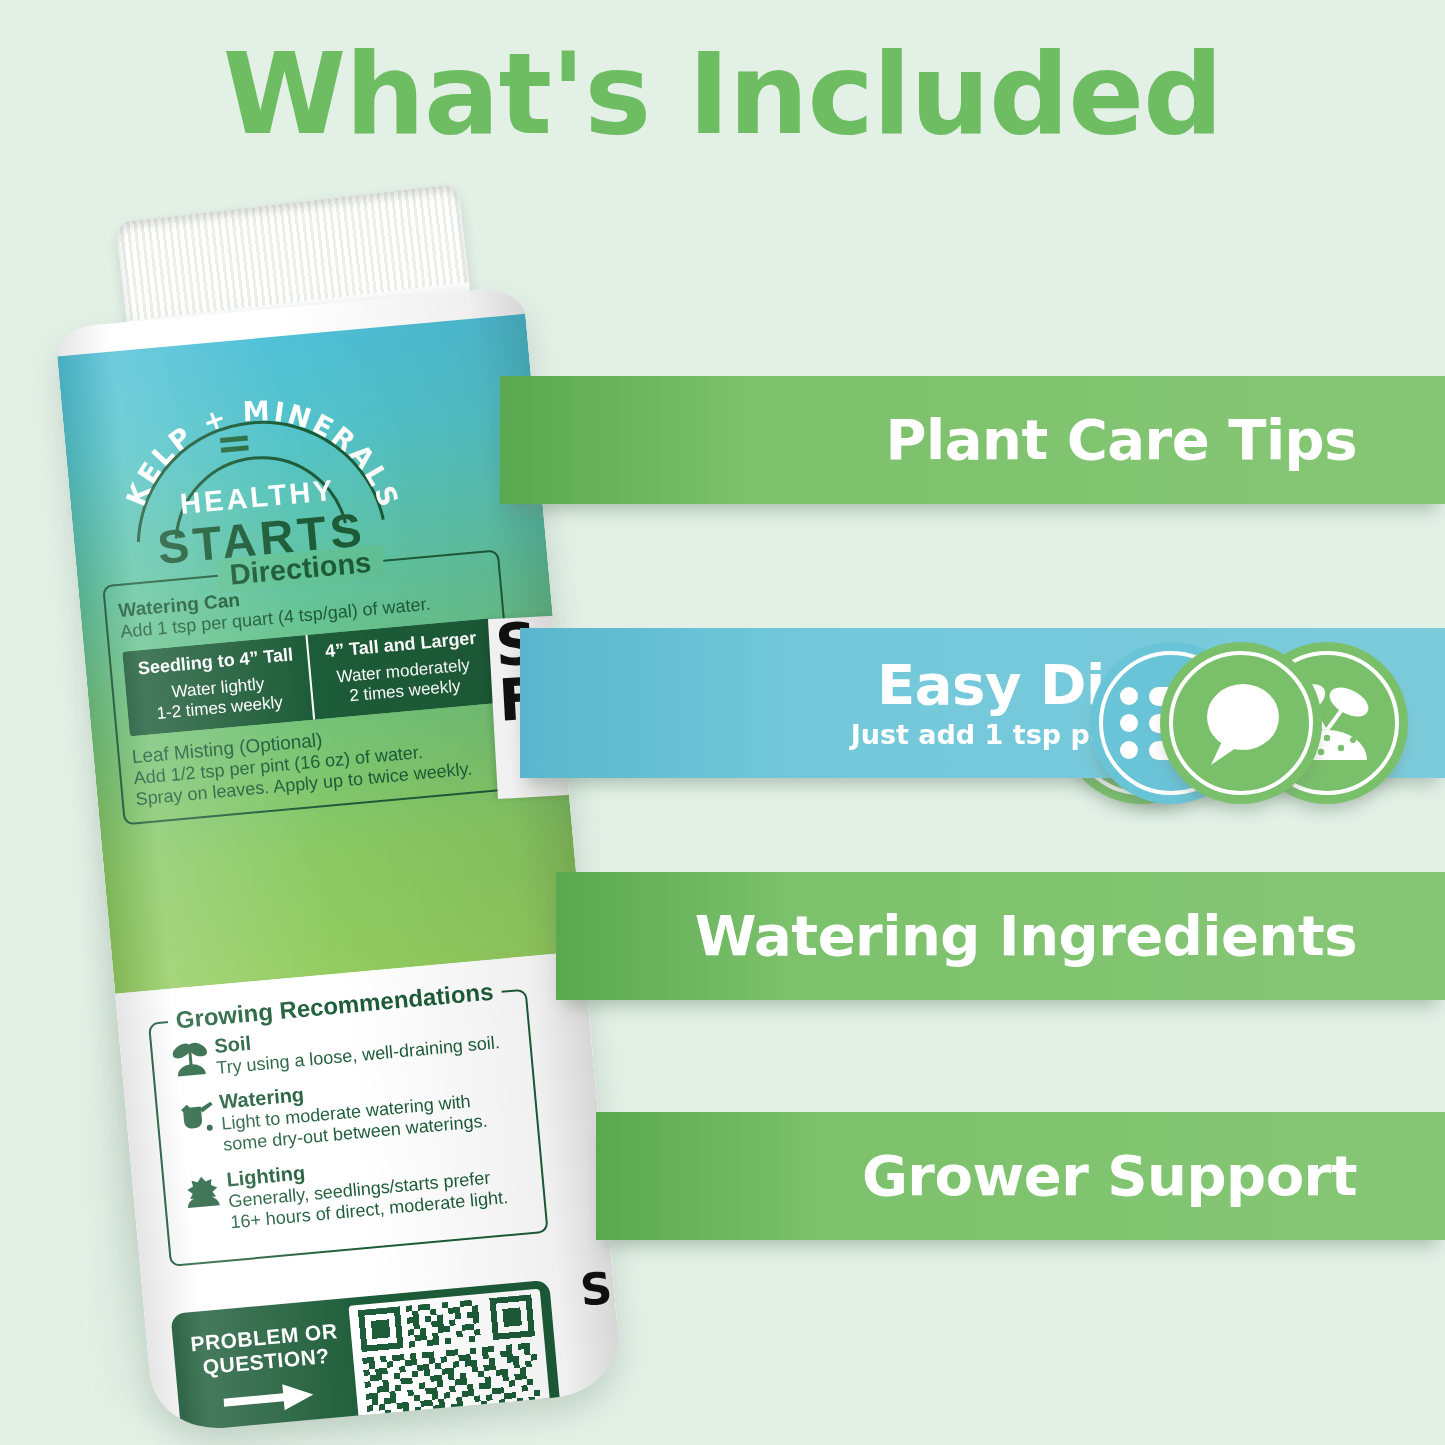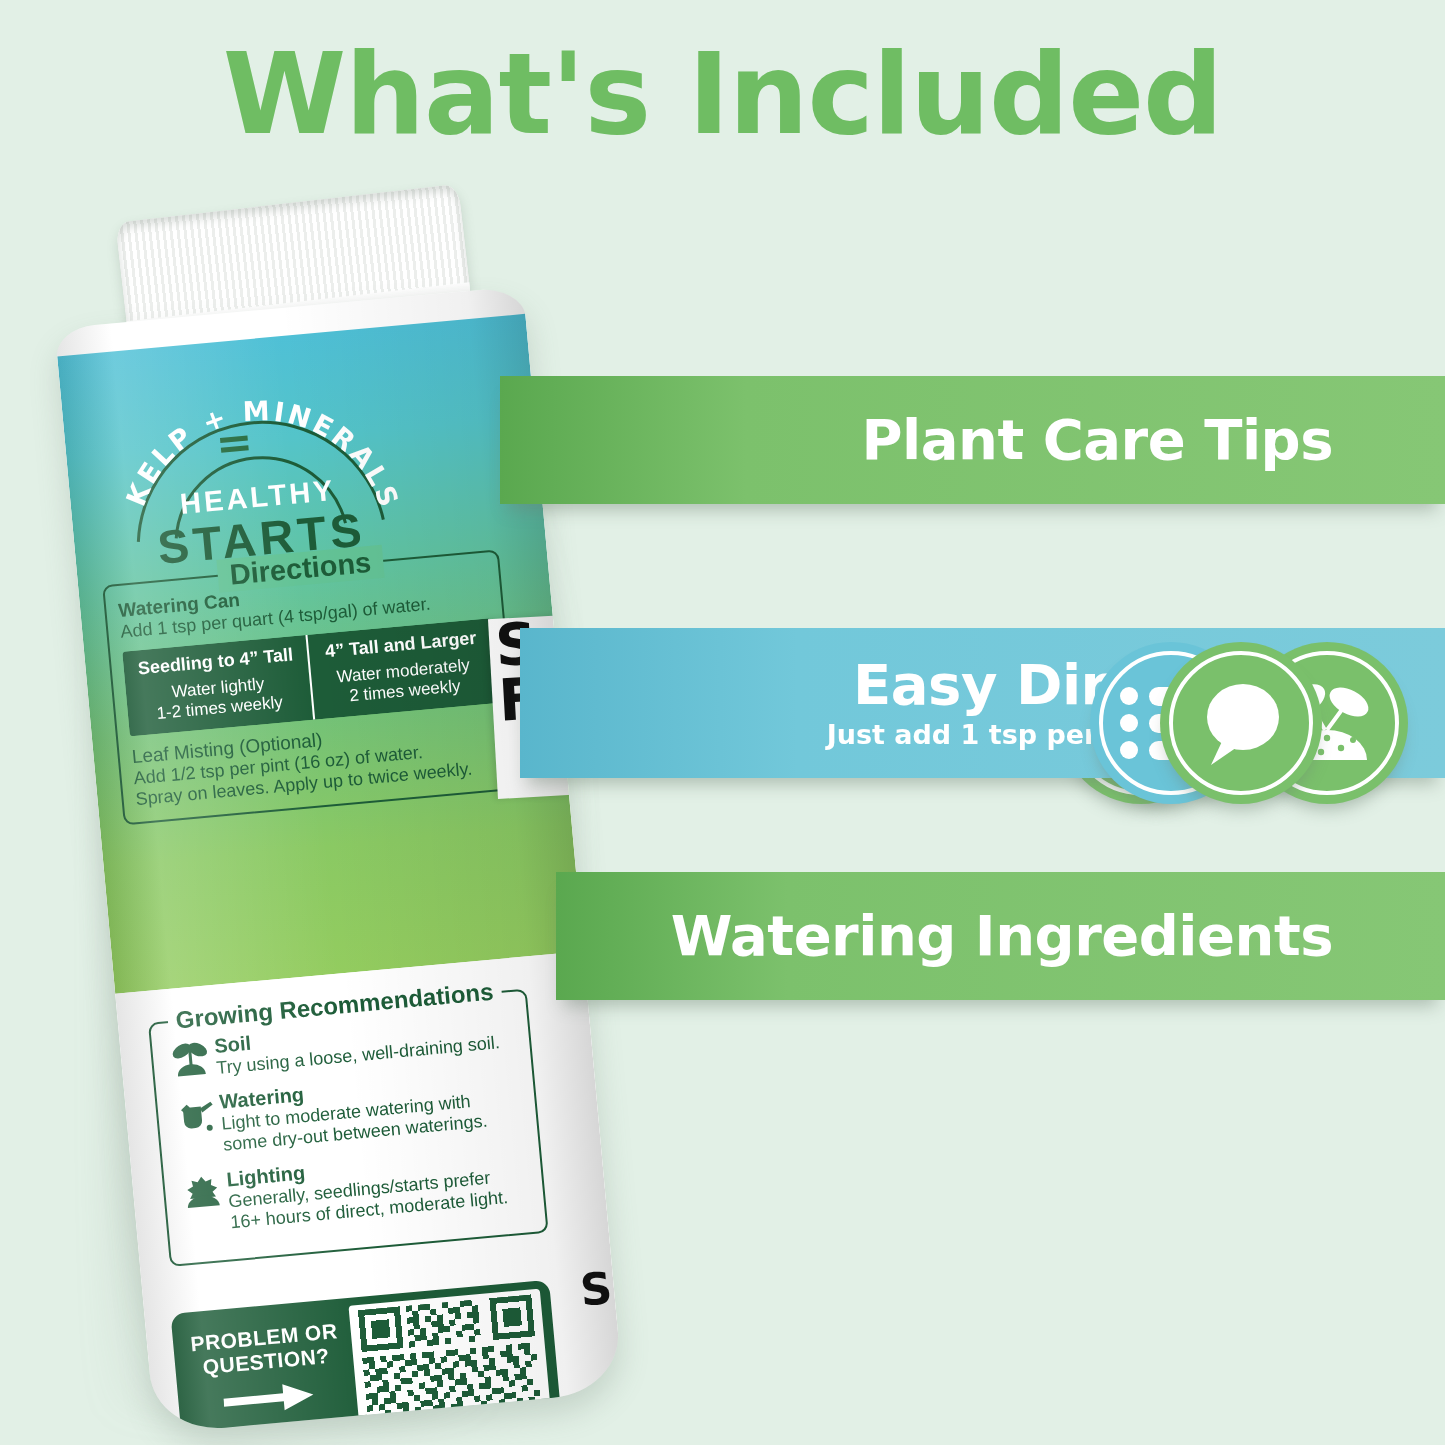--- a/index.html
+++ b/index.html
@@ -137,21 +137,21 @@
     position:absolute;right:2px;top:980px;font-size:44px;font-weight:bold;color:#111;
     font-family:"DejaVu Sans",sans-serif;
   }
 
   
   .bar{
     position:absolute;height:128px;right:0;
     display:flex;align-items:center;
     box-shadow:0 14px 16px -8px rgba(110,130,115,.45);
   }
-  .bar .txt{margin-left:auto;padding-right:112px;text-align:right;color:#fff;}
+  .bar .txt{margin-left:auto;padding-right:88px;text-align:right;color:#fff;}
   .bar .t1{font-size:56px;font-weight:bold;line-height:1.0;letter-spacing:-.5px;
     font-family:"DejaVu Sans",sans-serif;}
   .bar .t2{font-size:27px;font-weight:bold;margin-top:6px;
     font-family:"DejaVu Sans",sans-serif;}
   .circ{
     position:absolute;top:50%;transform:translateY(-50%);
     width:162px;height:162px;border-radius:50%;
     display:flex;align-items:center;justify-content:center;
     box-shadow:0 12px 16px -6px rgba(110,130,115,.45);
   }
@@ -559,20 +559,25 @@
       <path d="M50 52 L30 18 M52 52 L74 22" stroke="#fff" stroke-width="4" fill="none"></path>
       <path d="M12 82 a40 30 0 0 1 80 0 z" fill="#fff"></path>
       <circle cx="33" cy="68" r="3.2" fill="#7ac06b"></circle>
         <circle cx="52" cy="60" r="3.2" fill="#7ac06b"></circle>
       <circle cx="66" cy="70" r="3.2" fill="#7ac06b"></circle>
         <circle cx="46" cy="74" r="3.2" fill="#7ac06b"></circle>
       <circle cx="78" cy="62" r="3" fill="#7ac06b"></circle>
     </svg>
   </div>
 
+  <div class="bar" id="bar4">
+    <div class="txt">
+      <div class="t1">Grower Support</div>
+    </div>
+  </div>
   <div class="circ" id="c4">
     <svg width="92" height="92" viewBox="0 0 92 92">
       <ellipse cx="48" cy="40" rx="36" ry="33" fill="#fff"></ellipse>
       <path d="M30 58 L16 88 L48 66 Z" fill="#fff"></path>
     </svg>
   </div>
 
 </div>
 
 </body></html>

